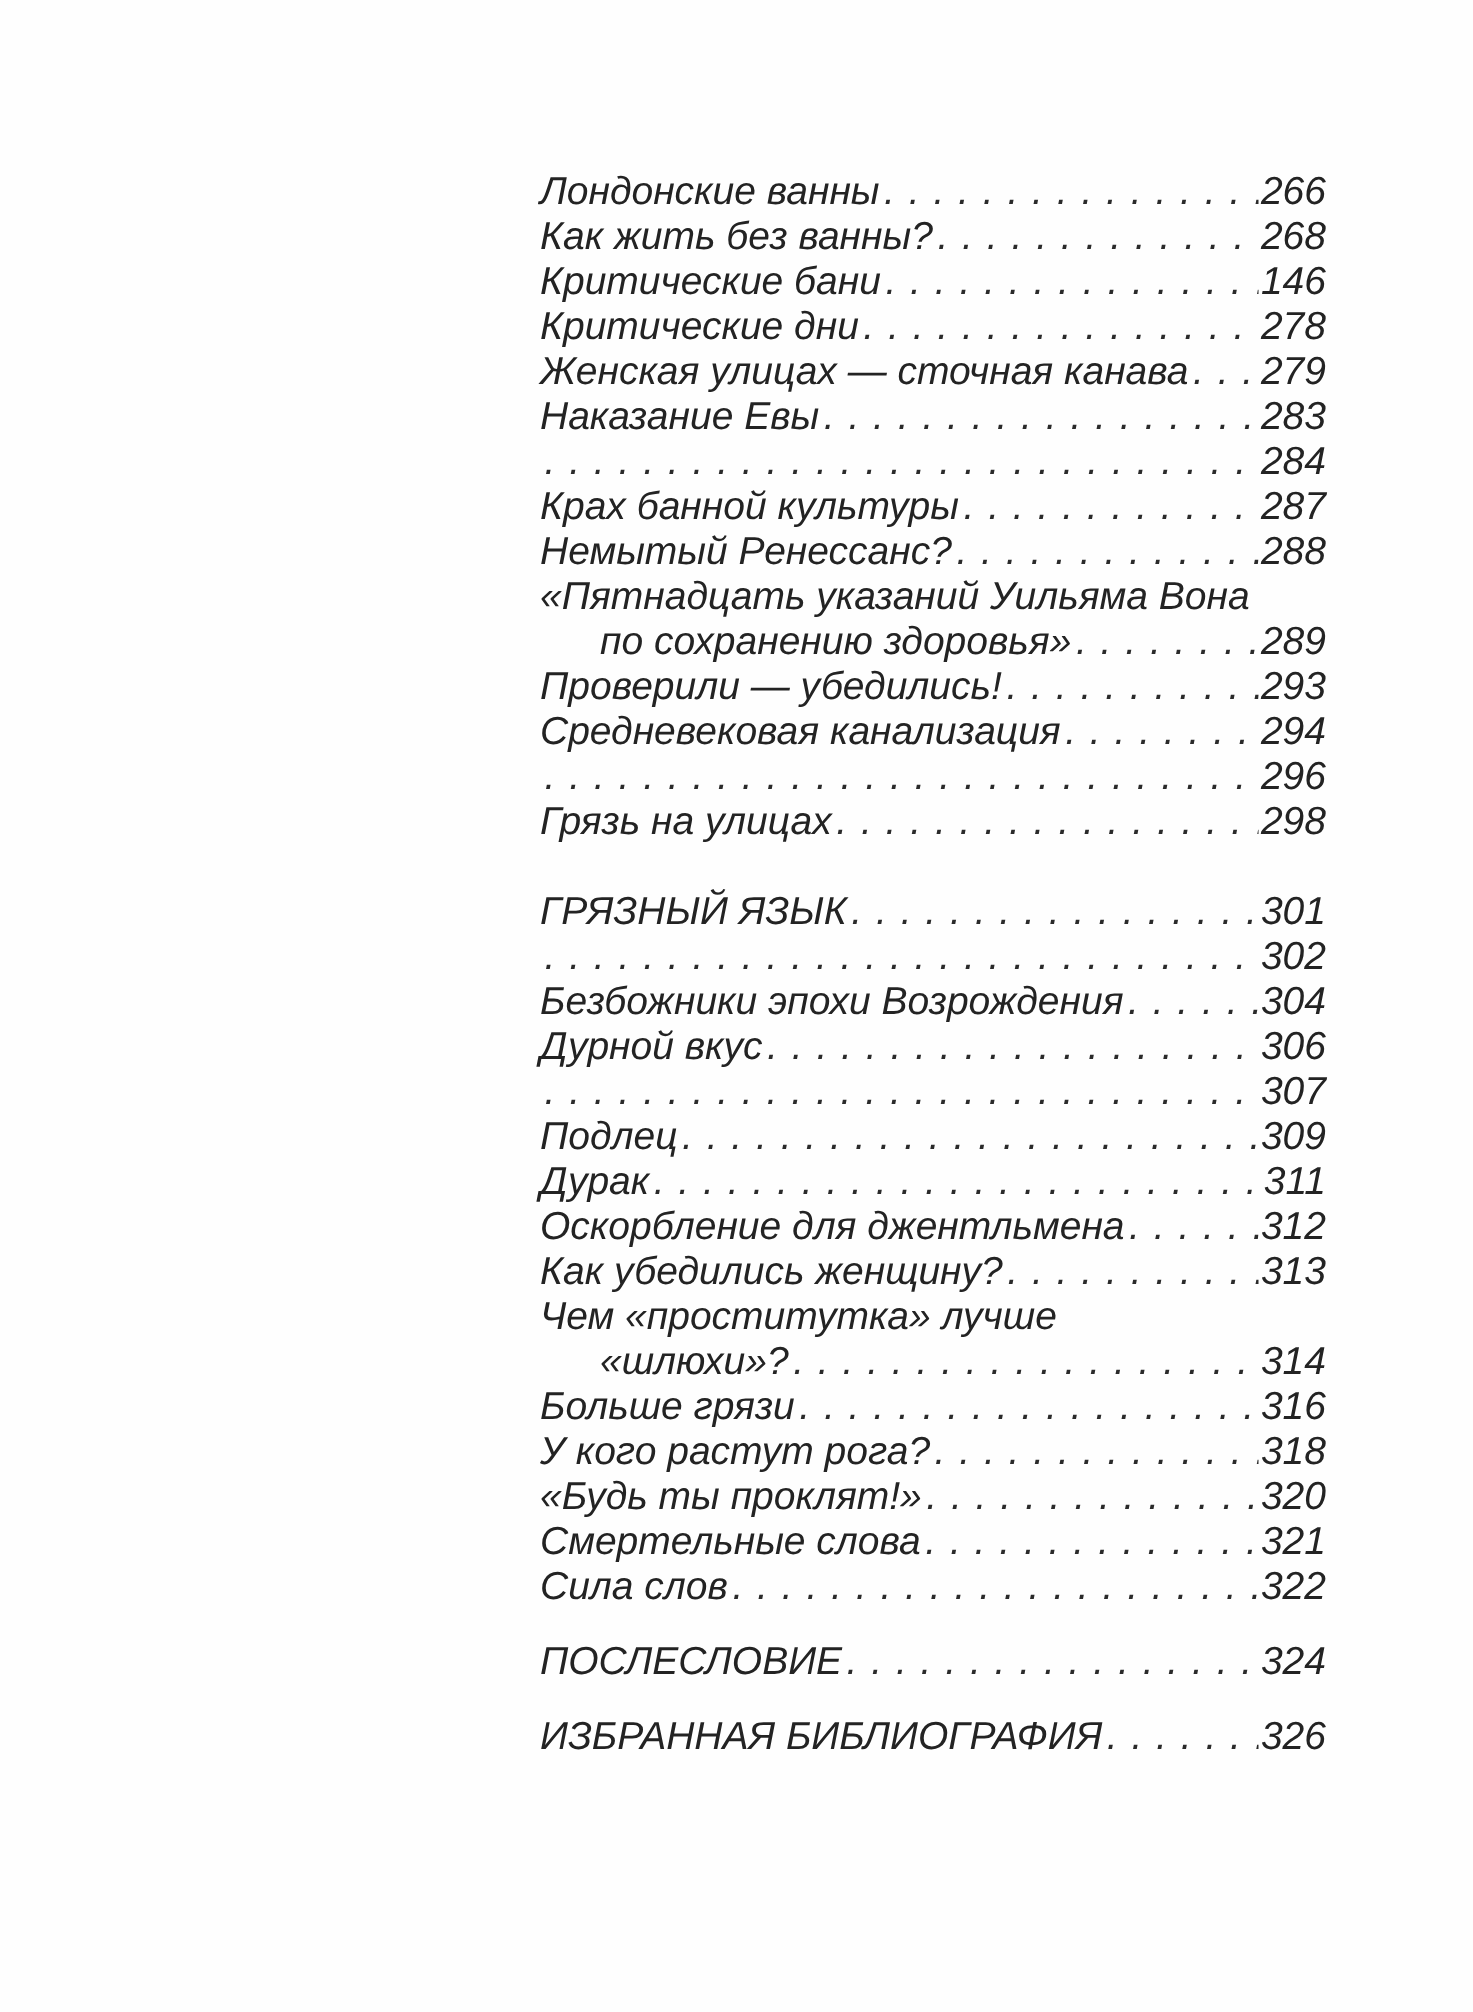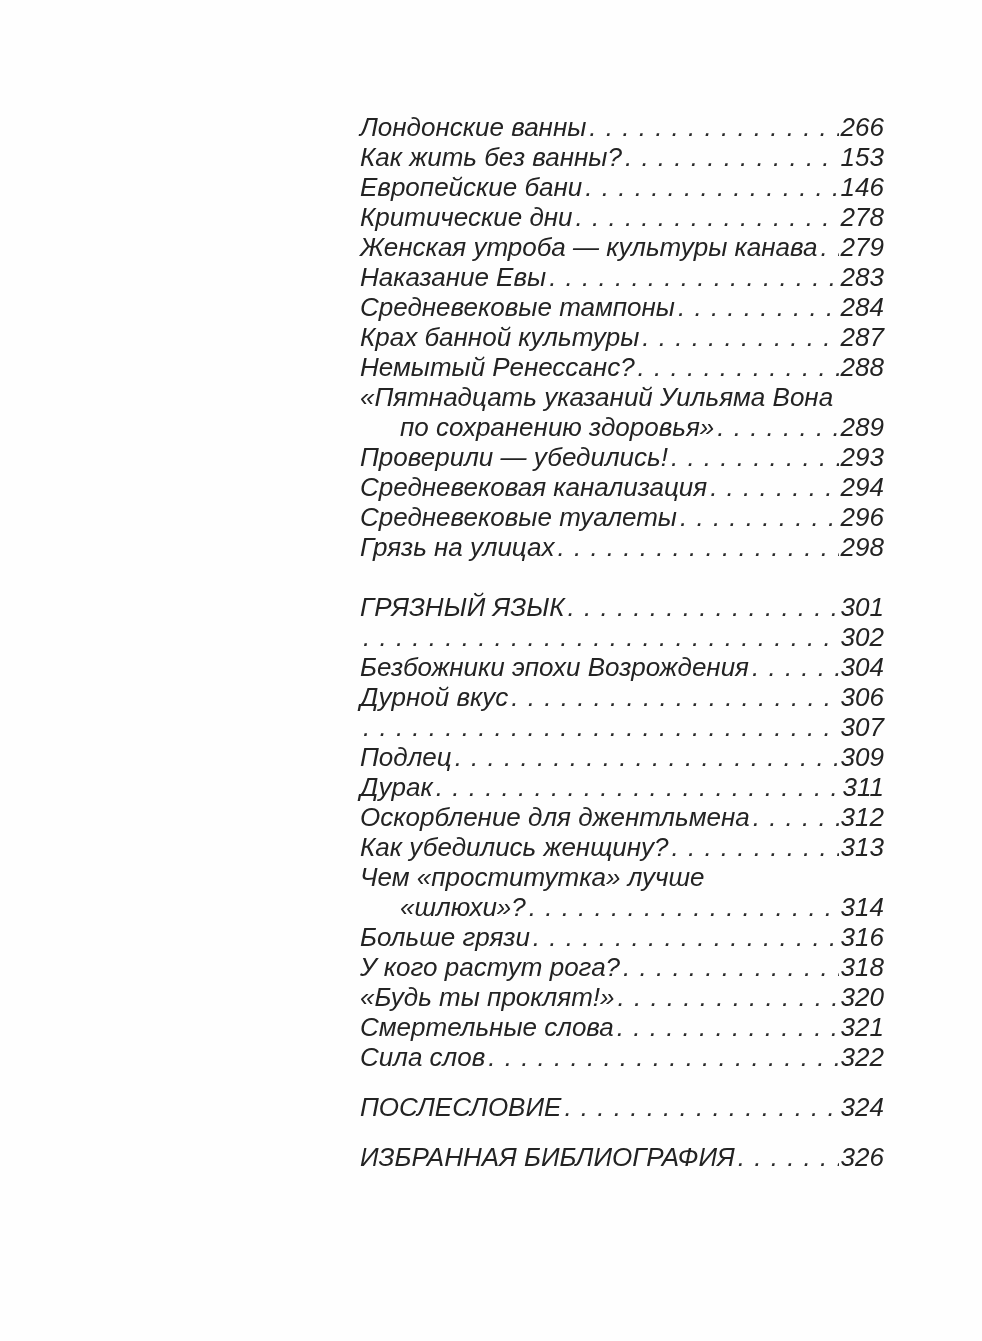--- a/index.html
+++ b/index.html
@@ -60,44 +60,43 @@
 <div class="toc-wrap" id="toc">
     <div class="group">
       <div class="row">
         <span class="label">Лондонские ванны</span>
         <span class="dots">. . . . . . . . . . . . . . . . . . . . . . . . . . . . . . . . . . . . . . . . . . . . . . . . . . . . . . . . . . . . . . . . . . . . . . . . . . . . . . . . . . . . . . . . . . . . . . . . . . . . . . . . . . . . . . . . . . . . . . . . </span>
         <span class="page">266</span>
       </div>
       <div class="row">
         <span class="label">Как жить без ванны?</span>
         <span class="dots">. . . . . . . . . . . . . . . . . . . . . . . . . . . . . . . . . . . . . . . . . . . . . . . . . . . . . . . . . . . . . . . . . . . . . . . . . . . . . . . . . . . . . . . . . . . . . . . . . . . . . . . . . . . . . . . . . . . . . . . . </span>
-        <span class="page">153</span>
-      </div>
-      <div class="row">
-        <span class="label">Европейские бани</span>
+        <span class="page">268</span>
+      </div>
+      <div class="row">
+        <span class="label">Критические бани</span>
         <span class="dots">. . . . . . . . . . . . . . . . . . . . . . . . . . . . . . . . . . . . . . . . . . . . . . . . . . . . . . . . . . . . . . . . . . . . . . . . . . . . . . . . . . . . . . . . . . . . . . . . . . . . . . . . . . . . . . . . . . . . . . . . </span>
         <span class="page">146</span>
       </div>
       <div class="row">
         <span class="label">Критические дни</span>
         <span class="dots">. . . . . . . . . . . . . . . . . . . . . . . . . . . . . . . . . . . . . . . . . . . . . . . . . . . . . . . . . . . . . . . . . . . . . . . . . . . . . . . . . . . . . . . . . . . . . . . . . . . . . . . . . . . . . . . . . . . . . . . . </span>
         <span class="page">278</span>
       </div>
       <div class="row">
-        <span class="label">Женская утроба — культуры канава</span>
+        <span class="label">Женская улицах — сточная канава</span>
         <span class="dots">. . . . . . . . . . . . . . . . . . . . . . . . . . . . . . . . . . . . . . . . . . . . . . . . . . . . . . . . . . . . . . . . . . . . . . . . . . . . . . . . . . . . . . . . . . . . . . . . . . . . . . . . . . . . . . . . . . . . . . . . </span>
         <span class="page">279</span>
       </div>
       <div class="row">
         <span class="label">Наказание Евы</span>
         <span class="dots">. . . . . . . . . . . . . . . . . . . . . . . . . . . . . . . . . . . . . . . . . . . . . . . . . . . . . . . . . . . . . . . . . . . . . . . . . . . . . . . . . . . . . . . . . . . . . . . . . . . . . . . . . . . . . . . . . . . . . . . . </span>
         <span class="page">283</span>
       </div>
       <div class="row">
-        <span class="label">Средневековые тампоны</span>
         <span class="dots">. . . . . . . . . . . . . . . . . . . . . . . . . . . . . . . . . . . . . . . . . . . . . . . . . . . . . . . . . . . . . . . . . . . . . . . . . . . . . . . . . . . . . . . . . . . . . . . . . . . . . . . . . . . . . . . . . . . . . . . . </span>
         <span class="page">284</span>
       </div>
       <div class="row">
         <span class="label">Крах банной культуры</span>
         <span class="dots">. . . . . . . . . . . . . . . . . . . . . . . . . . . . . . . . . . . . . . . . . . . . . . . . . . . . . . . . . . . . . . . . . . . . . . . . . . . . . . . . . . . . . . . . . . . . . . . . . . . . . . . . . . . . . . . . . . . . . . . . </span>
         <span class="page">287</span>
       </div>
       <div class="row">
         <span class="label">Немытый Ренессанс?</span>
@@ -116,21 +115,20 @@
         <span class="label">Проверили — убедились!</span>
         <span class="dots">. . . . . . . . . . . . . . . . . . . . . . . . . . . . . . . . . . . . . . . . . . . . . . . . . . . . . . . . . . . . . . . . . . . . . . . . . . . . . . . . . . . . . . . . . . . . . . . . . . . . . . . . . . . . . . . . . . . . . . . . </span>
         <span class="page">293</span>
       </div>
       <div class="row">
         <span class="label">Средневековая канализация</span>
         <span class="dots">. . . . . . . . . . . . . . . . . . . . . . . . . . . . . . . . . . . . . . . . . . . . . . . . . . . . . . . . . . . . . . . . . . . . . . . . . . . . . . . . . . . . . . . . . . . . . . . . . . . . . . . . . . . . . . . . . . . . . . . . </span>
         <span class="page">294</span>
       </div>
       <div class="row">
-        <span class="label">Средневековые туалеты</span>
         <span class="dots">. . . . . . . . . . . . . . . . . . . . . . . . . . . . . . . . . . . . . . . . . . . . . . . . . . . . . . . . . . . . . . . . . . . . . . . . . . . . . . . . . . . . . . . . . . . . . . . . . . . . . . . . . . . . . . . . . . . . . . . . </span>
         <span class="page">296</span>
       </div>
       <div class="row">
         <span class="label">Грязь на улицах</span>
         <span class="dots">. . . . . . . . . . . . . . . . . . . . . . . . . . . . . . . . . . . . . . . . . . . . . . . . . . . . . . . . . . . . . . . . . . . . . . . . . . . . . . . . . . . . . . . . . . . . . . . . . . . . . . . . . . . . . . . . . . . . . . . . </span>
         <span class="page">298</span>
       </div>
     </div>
     <div class="group">

